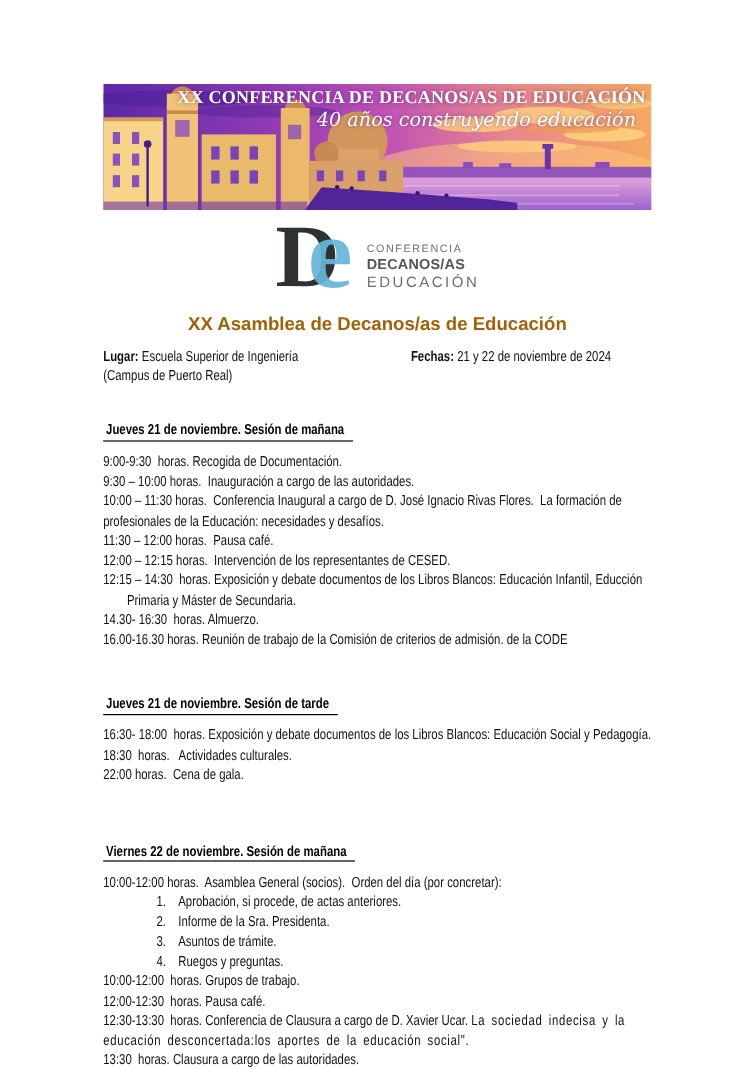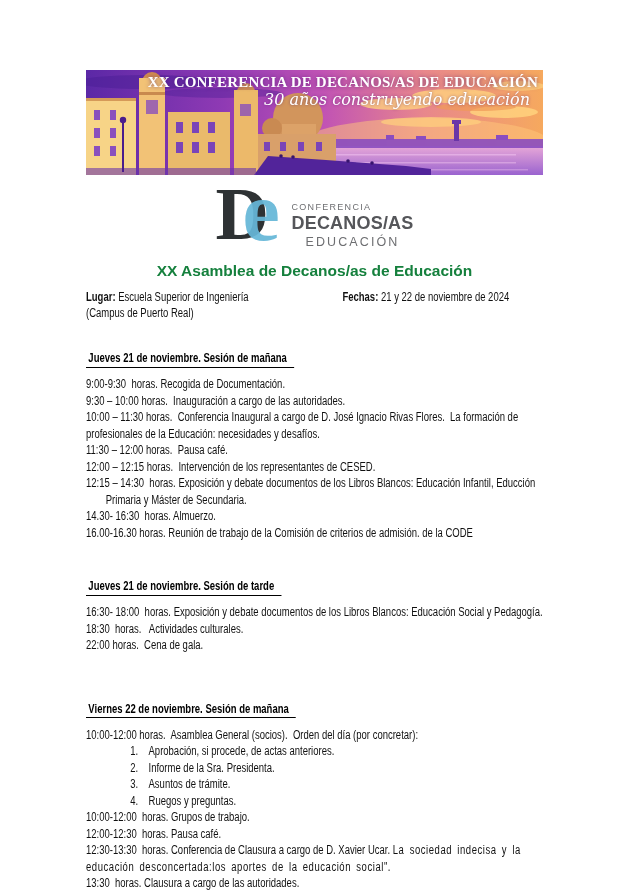--- a/index.html
+++ b/index.html
@@ -17,25 +17,25 @@
 
   
   .logo-row{display:flex;justify-content:center;align-items:flex-start;margin-top:12px;height:60px;width:457px;}
   .logo-mark{position:relative;width:72px;height:60px;flex:0 0 auto;}
   .logo-d{position:absolute;left:0;top:-3px;font-family:"Liberation Serif",serif;font-weight:bold;
     font-size:74px;line-height:60px;color:var(--logo-d,#2e3234);letter-spacing:-3px;}
   .logo-e{position:absolute;left:27px;top:-17px;font-family:"Liberation Serif",serif;font-weight:bold;
     font-size:84px;line-height:84px;color:var(--logo-e,#66b7d8);opacity:.93;}
   .logo-text{margin-left:4px;padding-top:15px;color:var(--logo-gray,#6d6e71);line-height:1.22;}
   .logo-line1{font-size:9px;letter-spacing:1.3px;}
-  .logo-line2{font-size:18px;font-weight:bold;color:var(--logo-dark,#55565a);letter-spacing:.2px;}
+  .logo-line2{font-size:12px;font-weight:bold;color:var(--logo-dark,#55565a);letter-spacing:.2px;}
   .logo-line3{font-size:12.5px;letter-spacing:2.1px;text-align:center;}
 
   
-  .doc-title{font-size:15.5px;font-weight:bold;text-align:center;width:457px;margin:15px 0 9px;color:#15803d;}
+  .doc-title{font-size:15.5px;font-weight:bold;text-align:center;width:457px;margin:15px 0 9px;color:#a16207;}
 
   
   .textcol{width:580px;transform:scaleX(0.7914);transform-origin:left top;}
   .info-row{display:flex;font-size:12px;line-height:16px;margin-top:4px;}
   .info-left{width:324px;}
   .info-right{flex:1;}
   .blab{font-weight:bold;}
 
   .section h2{font-size:12px;font-weight:bold;margin:30px 0 11px;color:#000;}
   #sections section:nth-of-type(2) h2{margin-top:38px;}
@@ -124,21 +124,21 @@
       <circle cx="195" cy="86" r="1.8" fill="#38156e"></circle>
         <circle cx="207" cy="87" r="1.8" fill="#38156e"></circle>
       <circle cx="262" cy="91" r="1.8" fill="#38156e"></circle>
         <circle cx="286" cy="93" r="1.8" fill="#38156e"></circle>
       <rect x="0" y="98" width="170" height="7" fill="#6a35a8" opacity="0.6"></rect>
       <rect x="36" y="52" width="2" height="50" fill="#4a1d8c"></rect>
       <circle cx="37" cy="50" r="3.2" fill="#4a1d8c"></circle>
     </svg>
     <div class="banner-text">
       <div class="banner-title">XX CONFERENCIA DE DECANOS/AS DE EDUCACIÓN</div>
-      <div class="banner-tagline">30 años construyendo educación</div>
+      <div class="banner-tagline">40 años construyendo educación</div>
     </div>
   </div>
 
   <div class="logo-row">
     <div class="logo-mark">
       <span class="logo-d">D</span>
       <span class="logo-e">e</span>
     </div>
     <div class="logo-text">
       <div class="logo-line1">CONFERENCIA</div>

